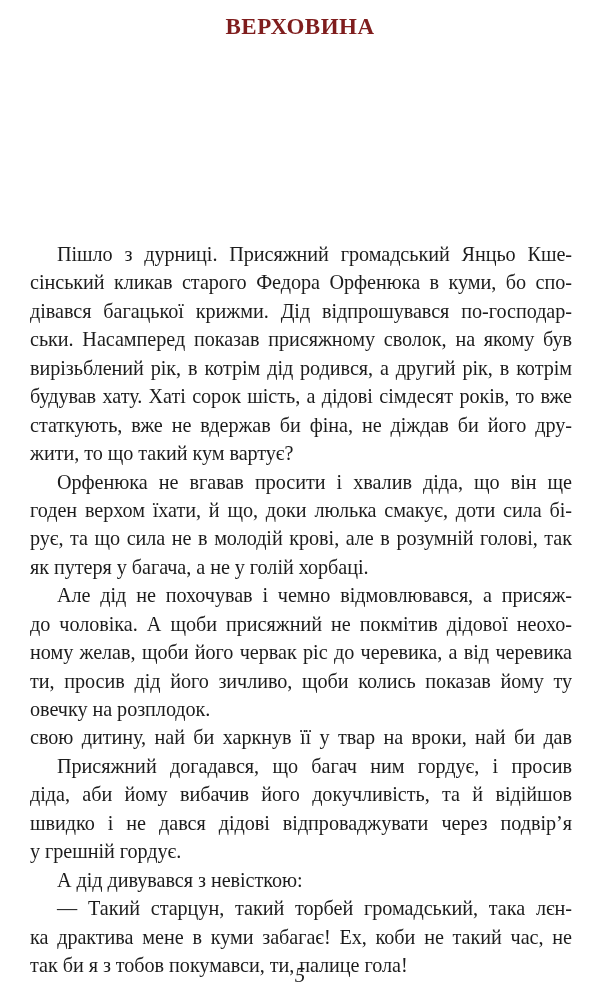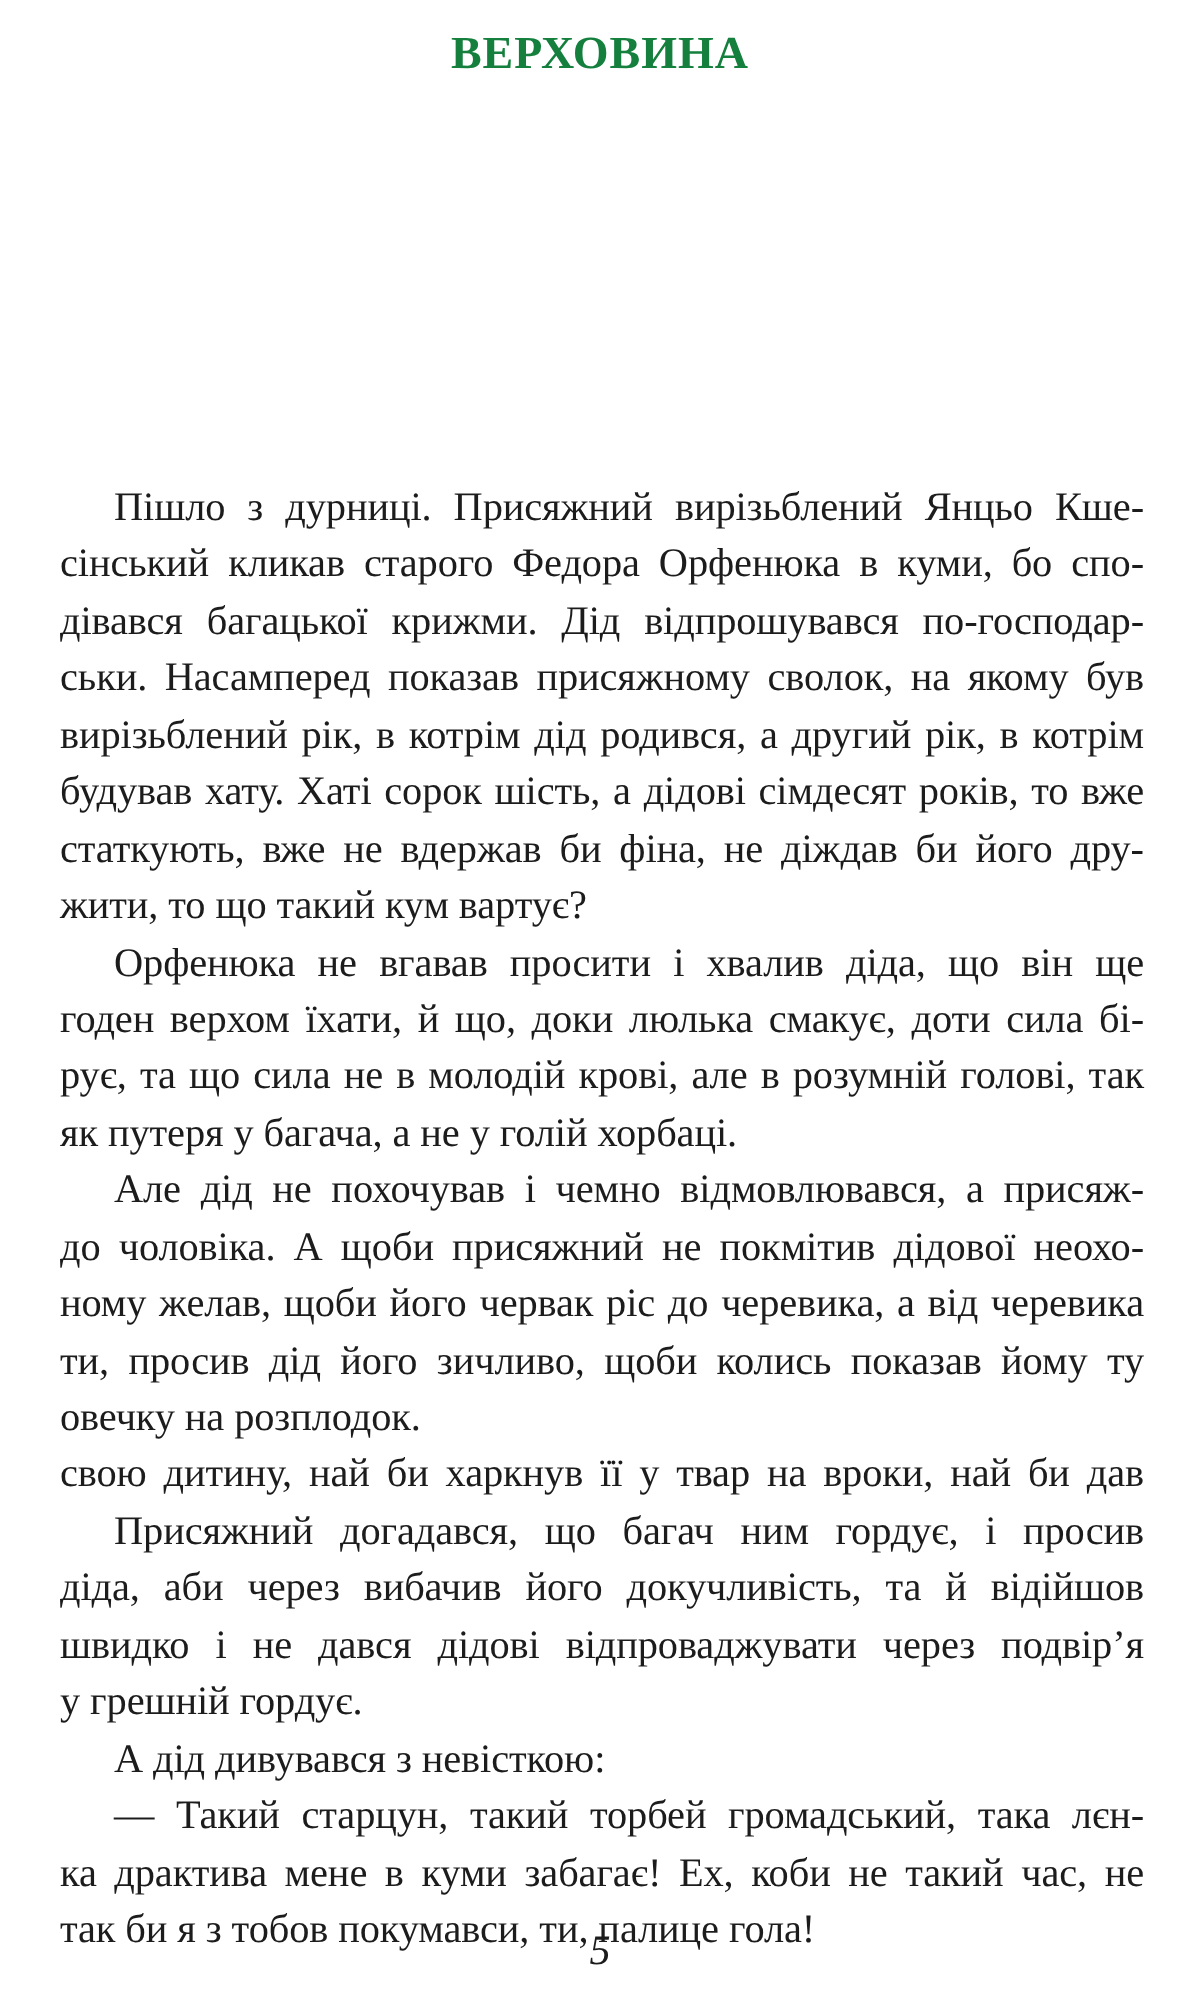--- a/index.html
+++ b/index.html
@@ -18,21 +18,21 @@
     .page-title {
       position: absolute;
       top: 12px;
       left: 0;
       width: 600px;
       text-align: center;
       font-weight: bold;
       font-size: 23px;
       letter-spacing: 0.5px;
       line-height: 30px;
-      color: #15803d;
+      color: #7f1d1d;
     }
     .body-text {
       position: absolute;
       top: 240px;
       left: 30px;
       width: 542px;
     }
     .line {
       height: 28.45px;
       line-height: 28.45px;
@@ -61,21 +61,21 @@
     }
   </style>
 </head>
 <body>
 
 <div class="page-title">ВЕРХОВИНА</div>
 
 <div class="body-text">
 
   <div>
-    <div class="line indent">Пішло з дурниці. Присяжний вирізьблений Янцьо Кше-</div>
+    <div class="line indent">Пішло з дурниці. Присяжний громадський Янцьо Кше-</div>
     <div class="line">сінський кликав старого Федора Орфенюка в куми, бо спо-</div>
     <div class="line">дівався багацької крижми. Дід відпрошувався по-господар-</div>
     <div class="line">ськи. Насамперед показав присяжному сволок, на якому був</div>
     <div class="line">вирізьблений рік, в котрім дід родився, а другий рік, в котрім</div>
     <div class="line">будував хату. Хаті сорок шість, а дідові сімдесят років, то вже</div>
     <div class="line">статкують, вже не вдержав би фіна, не діждав би його дру-</div>
     <div class="line last">жити, то що такий кум вартує?</div>
   </div>
 
   <div>
@@ -89,21 +89,21 @@
     <div class="line indent">Але дід не похочував і чемно відмовлювався, а присяж-</div>
     <div class="line">до чоловіка. А щоби присяжний не покмітив дідової неохо-</div>
     <div class="line">ному желав, щоби його червак ріс до черевика, а від черевика</div>
     <div class="line">ти, просив дід його зичливо, щоби колись показав йому ту</div>
     <div class="line last">овечку на розплодок.</div>
     <div class="line">свою дитину, най би харкнув її у твар на вроки, най би дав</div>
   </div>
 
   <div>
     <div class="line indent">Присяжний догадався, що багач ним гордує, і просив</div>
-    <div class="line">діда, аби через вибачив його докучливість, та й відійшов</div>
+    <div class="line">діда, аби йому вибачив його докучливість, та й відійшов</div>
     <div class="line">швидко і не дався дідові відпроваджувати через подвір’я</div>
     <div class="line last">у грешній гордує.</div>
   </div>
 
   <div>
     <div class="line indent last">А дід дивувався з невісткою:</div>
   </div>
 
   <div>
     <div class="line indent">— Такий старцун, такий торбей громадський, така лєн-</div>

